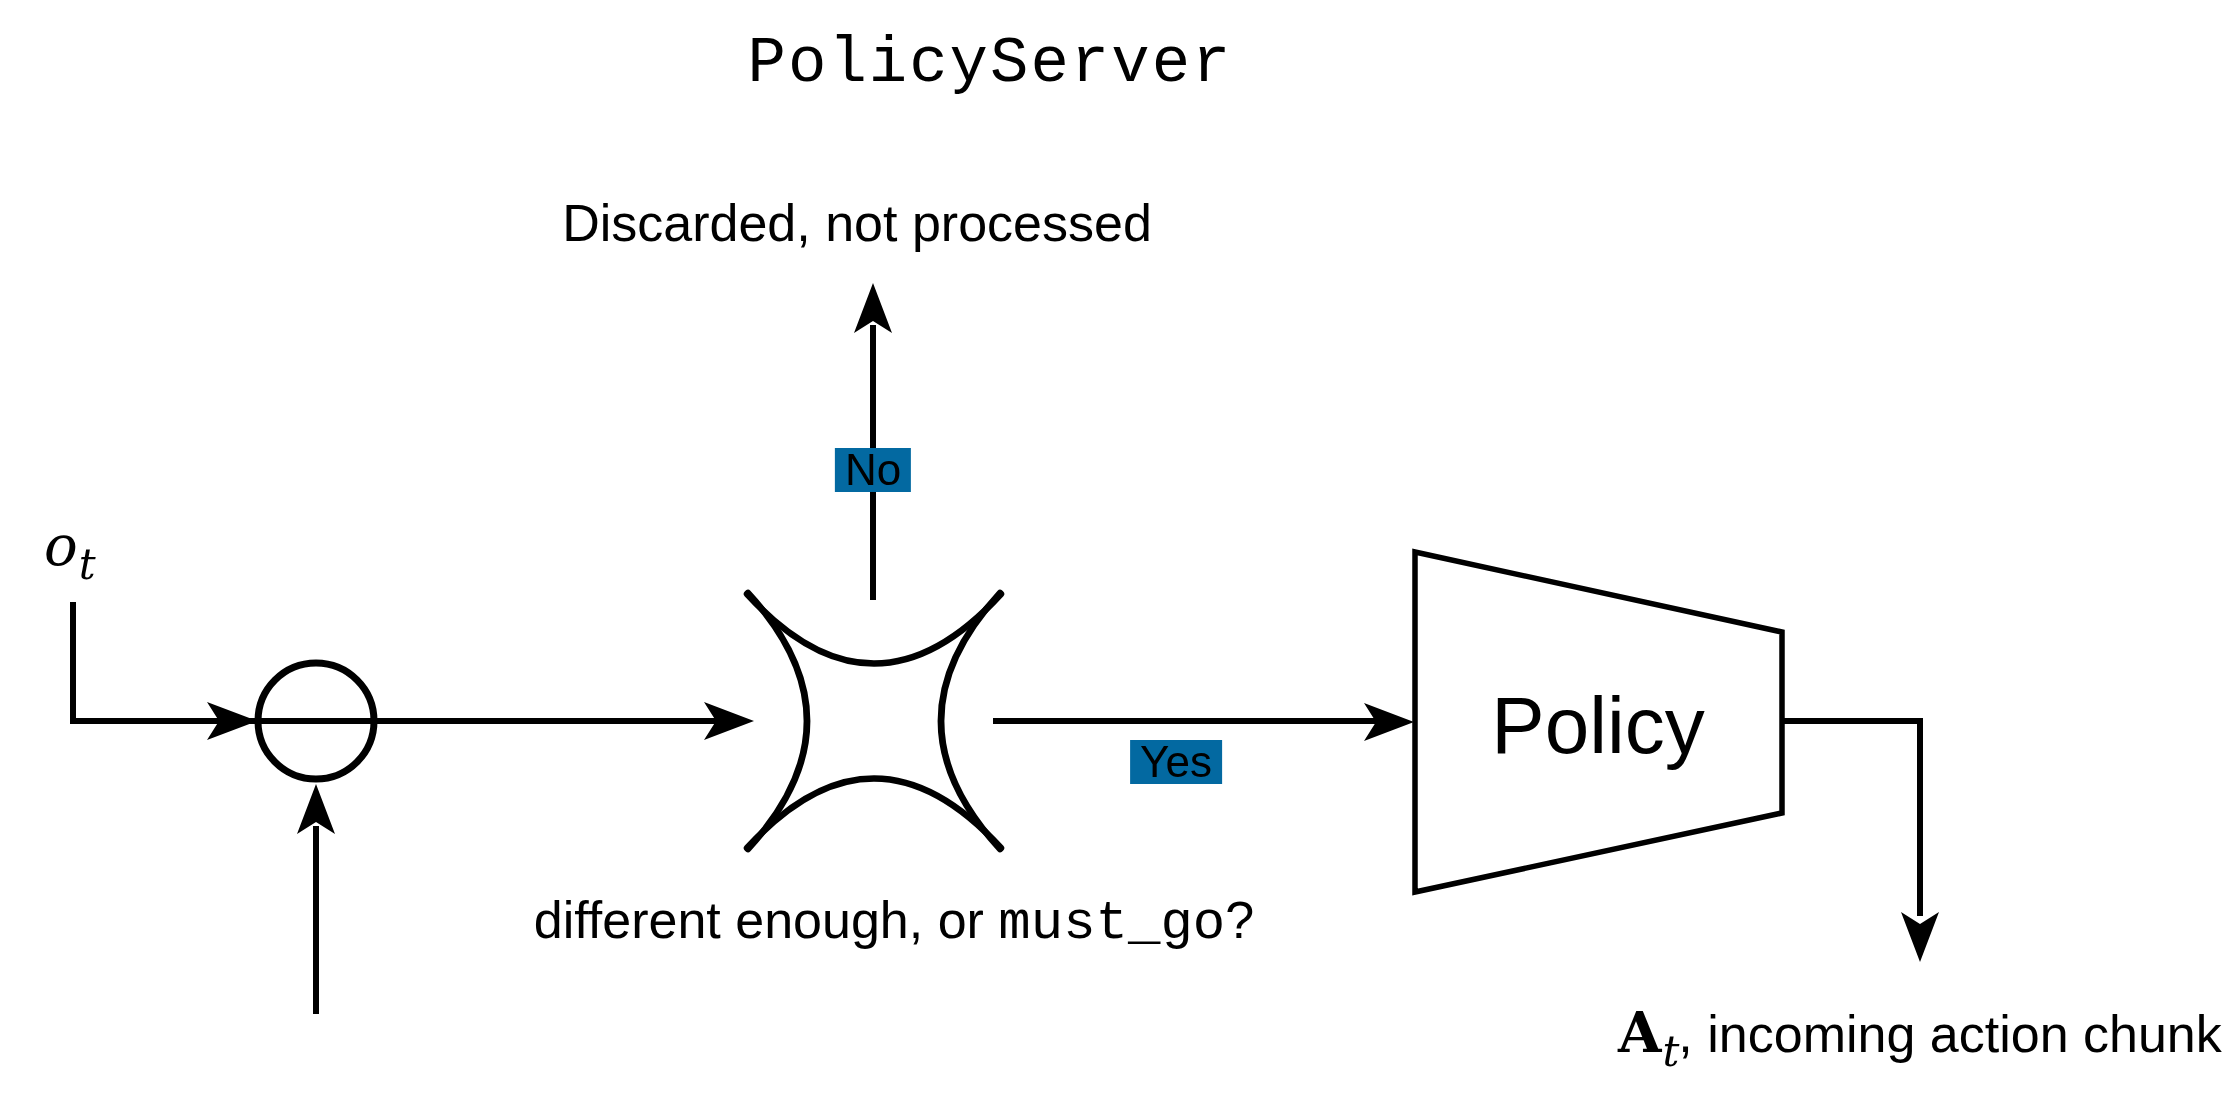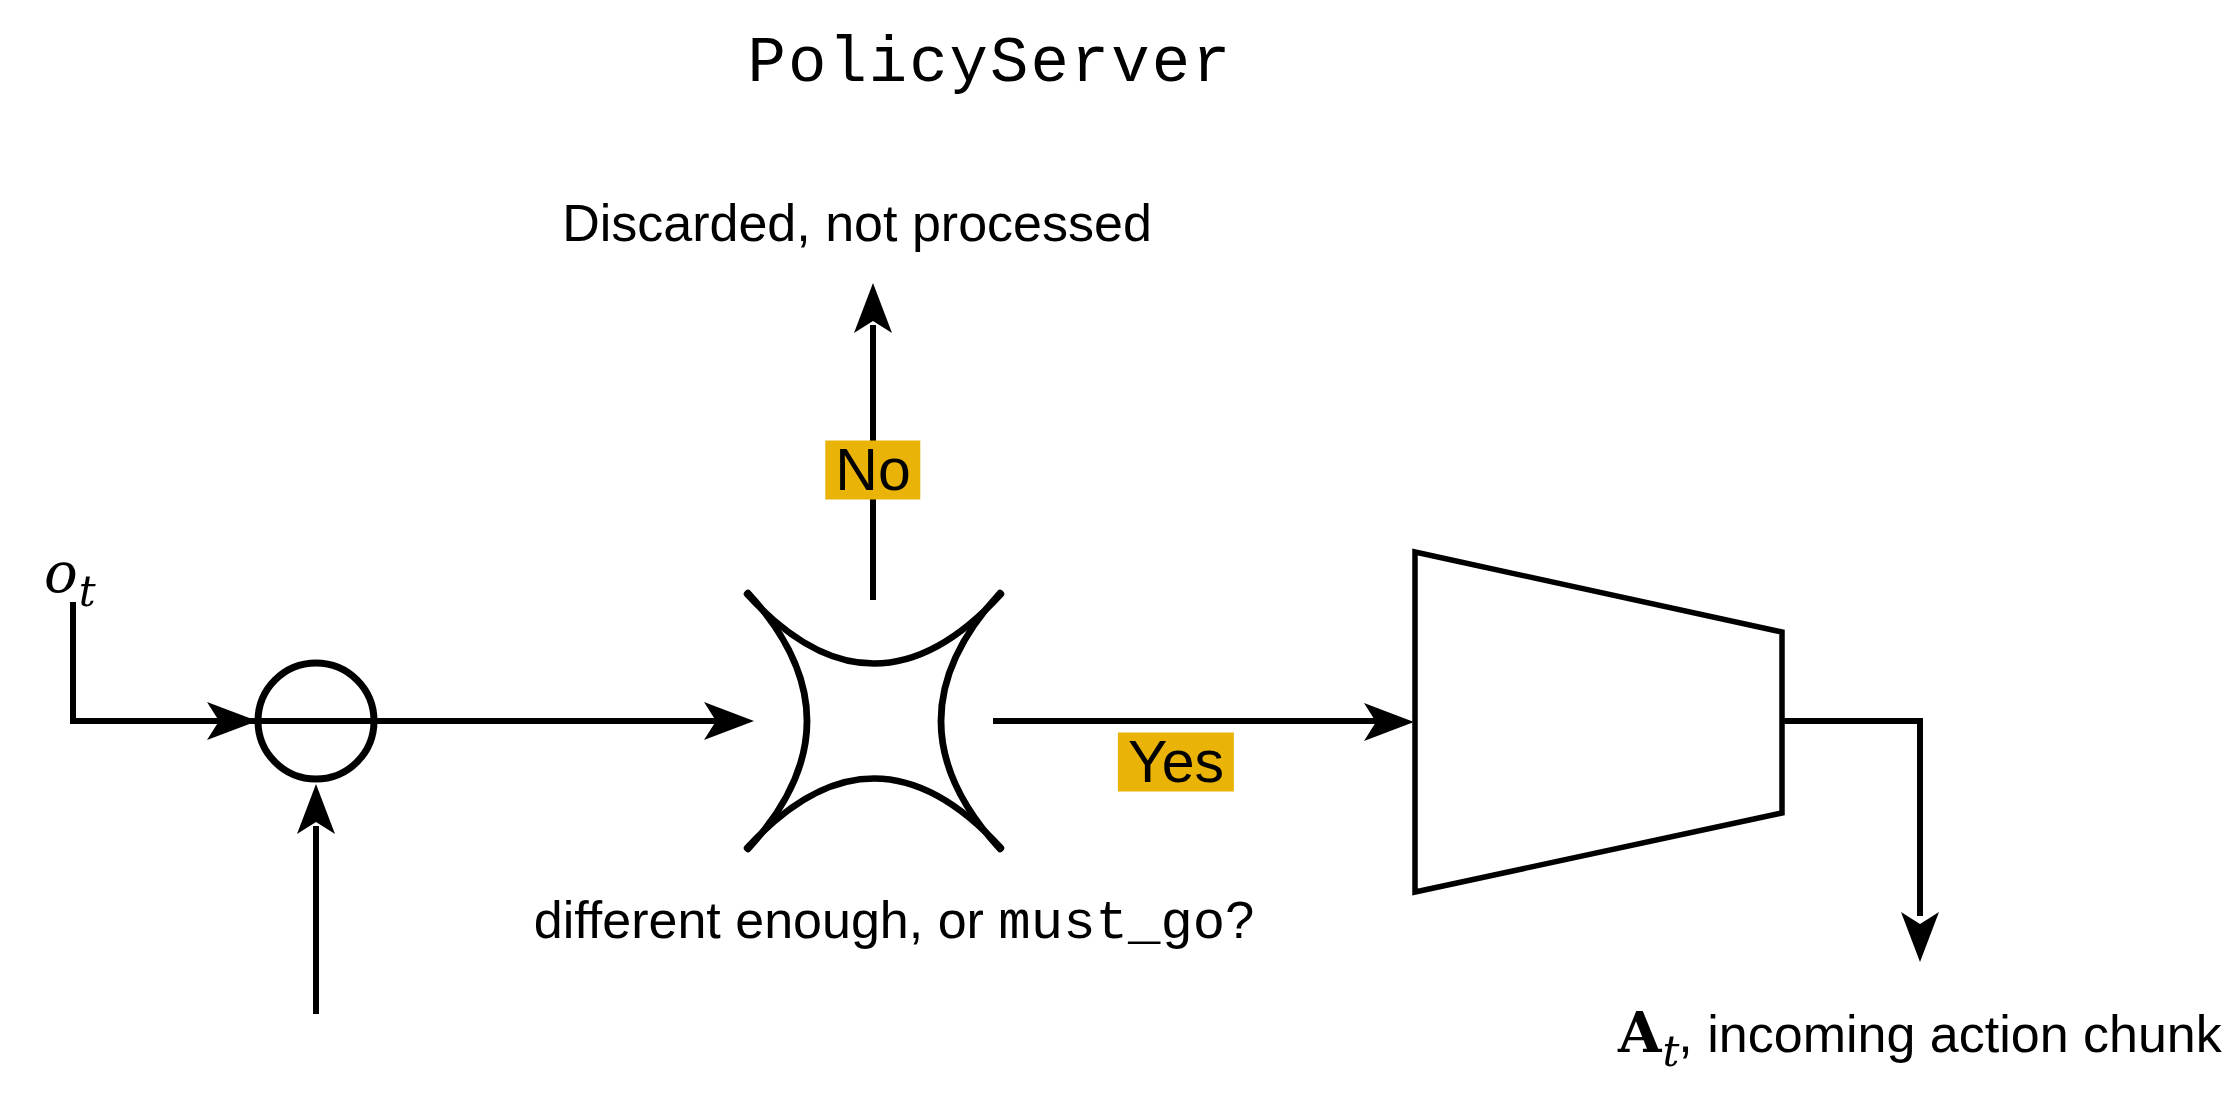--- a/index.html
+++ b/index.html
@@ -40,28 +40,28 @@
   .serif-math {
     font-family: "DejaVu Serif", serif;
     font-style: italic;
   }
   #title-label {
     font-size: 64px;
     letter-spacing: 2px;
   }
   #discarded-label { font-size: 52px; }
   #no-label, #yes-label {
-    font-size: 59px;
-    background: #eab308;
+    font-size: 44px;
+    background: #0369a1;
     padding: 0 10px;
   }
   #decision-label { font-size: 52px; }
   #decision-label .code { font-size: 54px; }
   #policy-label { font-size: 80px; }
-  #obs-label { font-size: 56px; margin-top: 27px; }
+  #obs-label { font-size: 56px; }
   #obs-label sub.t, #action-label sub.t {
     font-size: 42px;
     font-style: italic;
     font-family: "DejaVu Serif", serif;
     vertical-align: baseline;
     position: relative;
     top: 14px;
     left: 1px;
   }
   #action-label { font-size: 52px; }
@@ -121,19 +121,20 @@
   <div class="lbl mono center-xy" id="title-label" style="left:990px; top:64px;">PolicyServer</div>
 
   <div class="lbl sans center-xy" id="discarded-label" style="left:857px; top:223px;text-align:center;">Discarded, not processed</div>
 
   <div class="lbl sans center-xy" id="no-label" style="left:873px; top:470px;">No</div>
 
   <div class="lbl serif-math" id="obs-label" style="left:44px; top:518px;"><span>o</span><sub class="t">t</sub></div>
 
   <div class="lbl sans center-xy" id="yes-label" style="left:1176px; top:762px;">Yes</div>
 
+  <div class="lbl sans center-xy" id="policy-label" style="left:1598px; top:726px;">Policy</div>
 
   <div class="lbl sans center-y" id="action-label" style="left:1618px; top:1032px;"><span class="bold-A">A</span><sub class="t">t</sub><span>, incoming action chunk</span></div>
 
   <div class="lbl sans center-xy" id="decision-label" style="left:894px; top:922px;"><span>different enough, or </span><span class="code mono">must_go</span><span>?</span></div>
 
 
 </div>
 
 </body></html>

